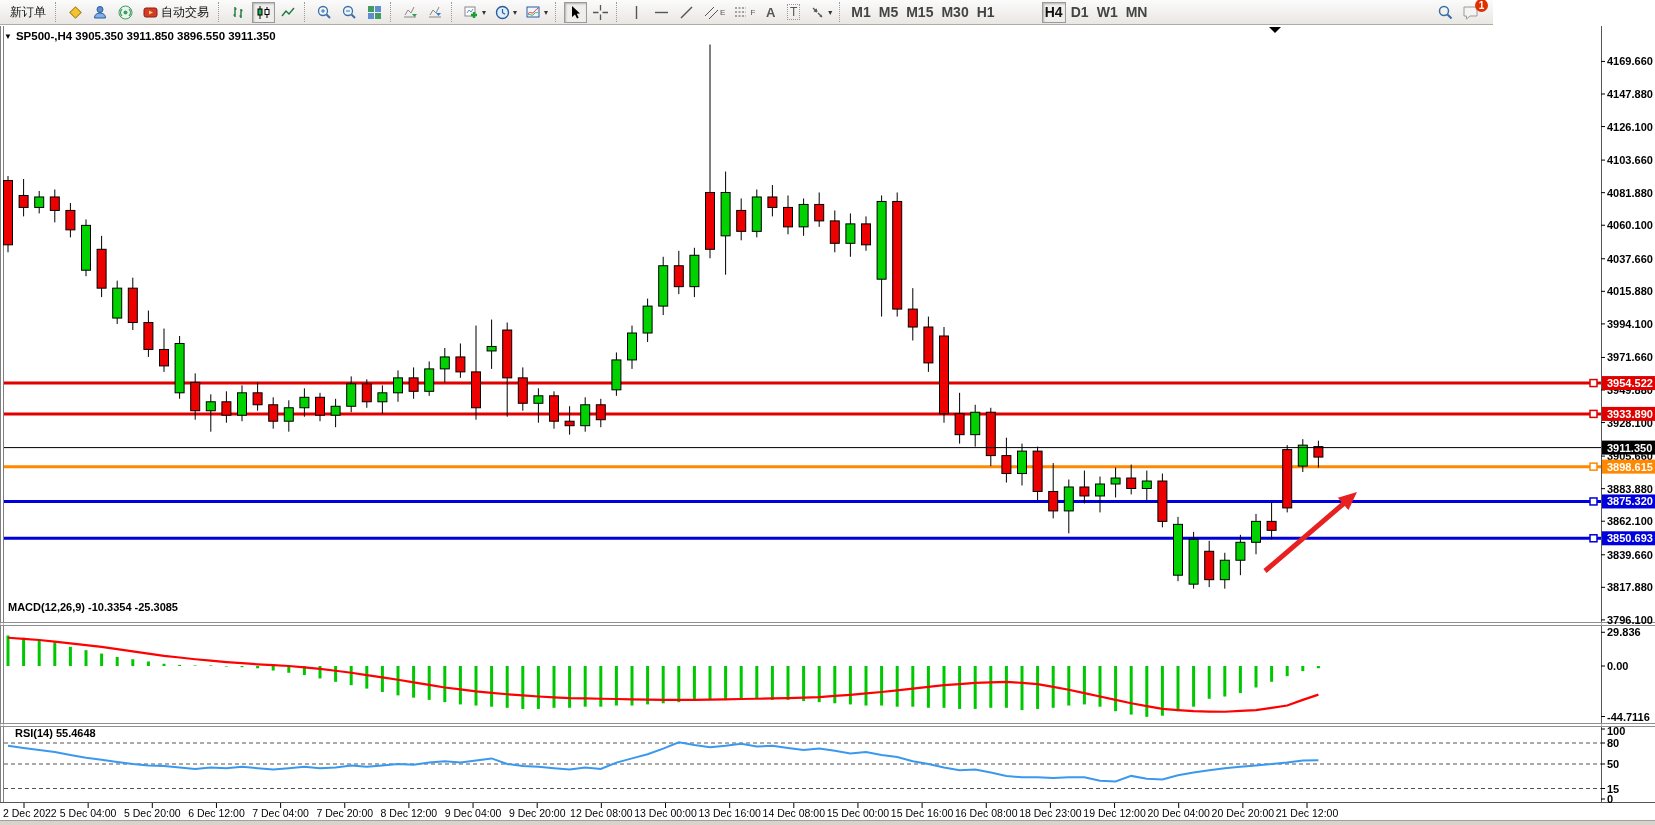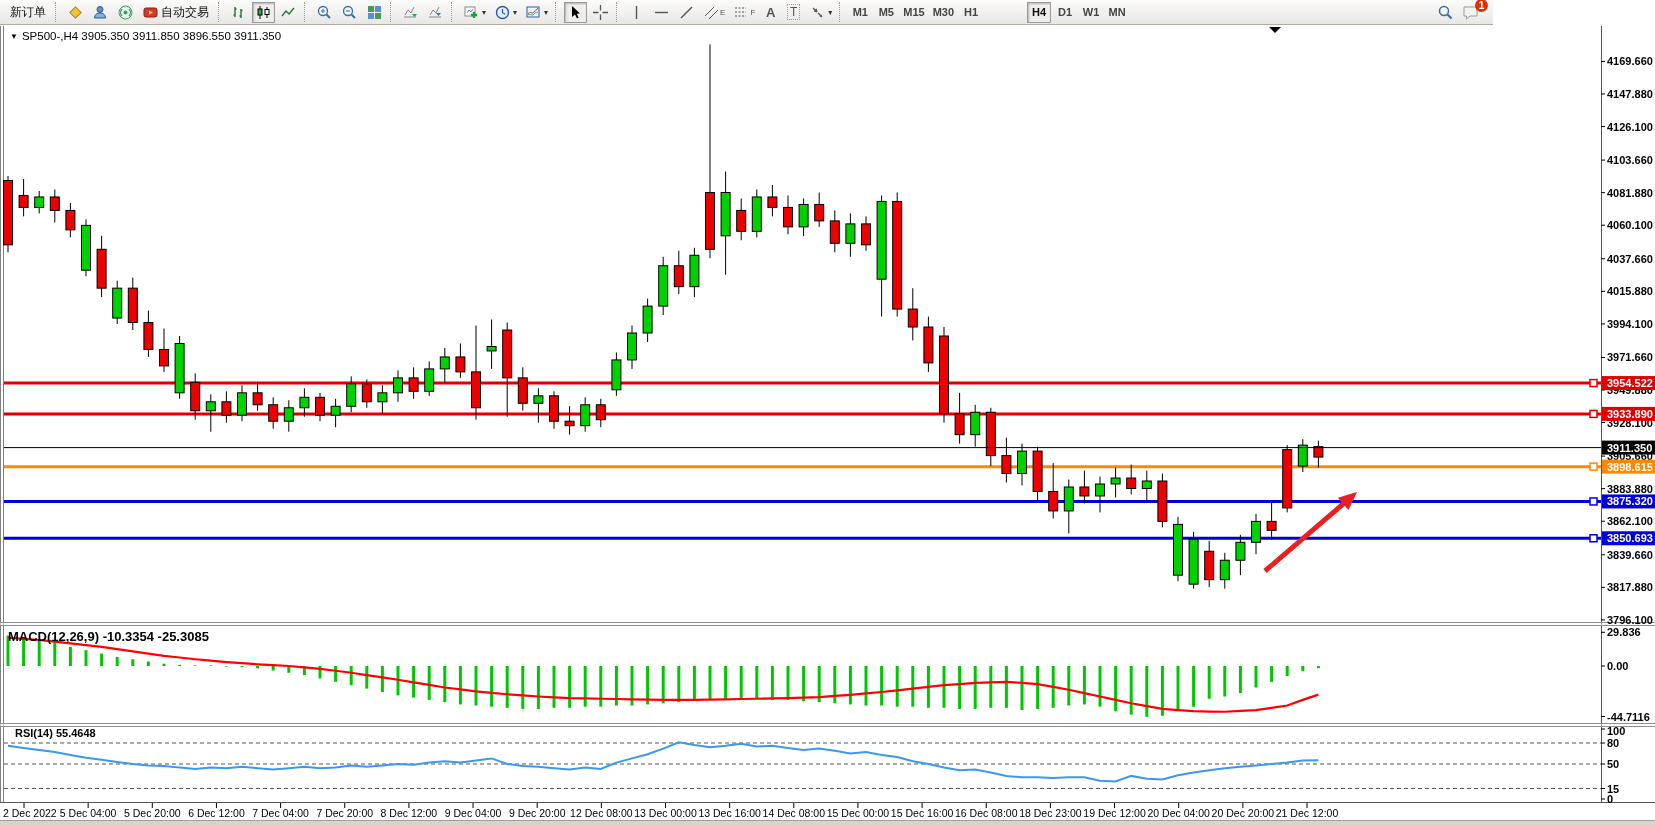--- a/index.html
+++ b/index.html
@@ -7,29 +7,29 @@
   #toolbar{position:absolute;left:0;top:0;width:1493px;height:25px;
     background:linear-gradient(#fbfbfb,#e9e7e4);border-bottom:1px solid #b0aca5;
     display:flex;align-items:center;padding-left:4px;box-sizing:border-box;z-index:5;}
   .tb{height:21px;min-width:21px;display:inline-flex;align-items:center;justify-content:center;
     border:1px solid transparent;margin:0 1px;font-size:12px;color:#222;cursor:default;padding:0 2px;box-sizing:border-box;}
   .tb.pressed{border:1px solid #9a9a9a;background:#efeeec;box-shadow:inset 1px 1px 2px rgba(0,0,0,.25);}
   .tb svg{display:block;}
   .lbl{font-size:12px;color:#111;margin:0 2px;}
   .sep{width:4px;height:20px;margin:0 3px;border-left:1px dotted #9a9a9a;}
   .drop{font-size:8px;color:#333;margin-left:2px;}
-  .tf{font-size:11px;font-weight:bold;color:#444;min-width:24px;}
+  .tf{font-size:14px;font-weight:bold;color:#444;min-width:24px;}
   .tf.pressed{color:#111;margin-left:43px;}
   #tfwrap{display:flex;}
   .spacer{flex:1;}
   .badge{position:absolute;top:-4px;right:-6px;background:#e03000;color:#fff;border-radius:8px;
     min-width:13px;height:13px;font-size:10px;font-weight:bold;display:flex;align-items:center;justify-content:center;}
-  #chart-title{position:absolute;left:10px;top:30px;font-size:11.5px;font-weight:normal;color:#000;z-index:4;text-align:right;}
+  #chart-title{position:absolute;left:4px;top:30px;font-size:11.5px;font-weight:bold;color:#000;z-index:4;text-align:right;}
   #chart-title .tri{font-size:8px;vertical-align:1px;margin-right:4px;}
-  #macd-label{position:absolute;left:8px;top:629px;font-size:13px;font-weight:bold;color:#000;z-index:4;}
+  #macd-label{position:absolute;left:8px;top:601px;font-size:11px;font-weight:bold;color:#000;z-index:4;}
   #rsi-label{position:absolute;left:15px;top:727px;font-size:11px;font-weight:bold;color:#000;z-index:4;}
   #chart-svg{position:absolute;left:0;top:0;z-index:1;}
   text{font-family:"Liberation Sans","DejaVu Sans",sans-serif;}
 </style>
 </head>
 <body>
 
 <div id="toolbar">
   <div class="tb">
     <span class="lbl">新订单</span>

